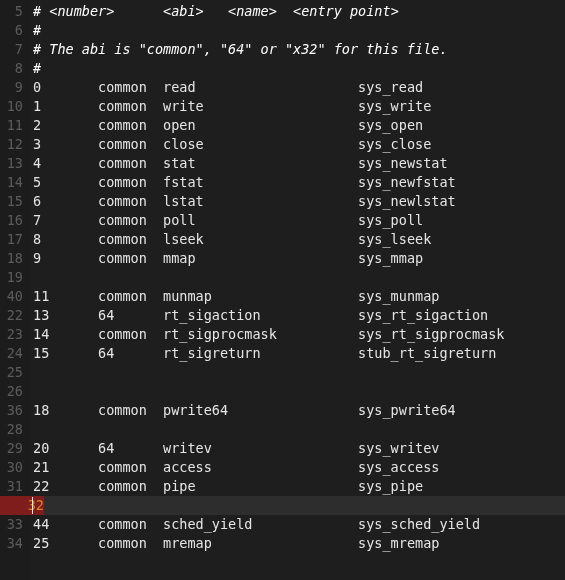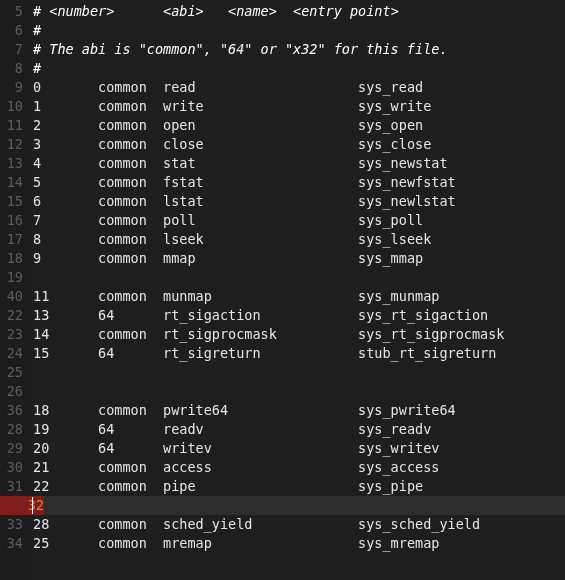--- a/index.html
+++ b/index.html
@@ -119,21 +119,21 @@
       <div class="line"><div class="gutter">17</div><div class="code">8	common	lseek			sys_lseek</div></div>
       <div class="line"><div class="gutter">18</div><div class="code">9	common	mmap			sys_mmap</div></div>
       <div class="line"><div class="gutter">19</div></div>
       <div class="line"><div class="gutter">40</div><div class="code">11	common	munmap			sys_munmap</div></div>
       <div class="line"><div class="gutter">22</div><div class="code">13	64	rt_sigaction		sys_rt_sigaction</div></div>
       <div class="line"><div class="gutter">23</div><div class="code">14	common	rt_sigprocmask		sys_rt_sigprocmask</div></div>
       <div class="line"><div class="gutter">24</div><div class="code">15	64	rt_sigreturn		stub_rt_sigreturn</div></div>
       <div class="line"><div class="gutter">25</div></div>
       <div class="line"><div class="gutter">26</div></div>
       <div class="line"><div class="gutter">36</div><div class="code">18	common	pwrite64		sys_pwrite64</div></div>
-      <div class="line"><div class="gutter">28</div><div class="code">19	64	readv			sys_readv</div></div>
+      <div class="line"><div class="gutter">28</div></div>
       <div class="line"><div class="gutter">29</div><div class="code">20	64	writev			sys_writev</div></div>
       <div class="line"><div class="gutter">30</div><div class="code">21	common	access			sys_access</div></div>
       <div class="line"><div class="gutter">31</div><div class="code">22	common	pipe			sys_pipe</div></div>
       <div class="line active"><div class="gutter">32</div><div id="caret"></div></div>
-      <div class="line"><div class="gutter">33</div><div class="code">28	common	sched_yield		sys_sched_yield</div></div>
+      <div class="line"><div class="gutter">33</div><div class="code">44	common	sched_yield		sys_sched_yield</div></div>
       <div class="line"><div class="gutter">34</div><div class="code">25	common	mremap			sys_mremap</div></div>
     </div>
 </div>
 
 </body></html>

